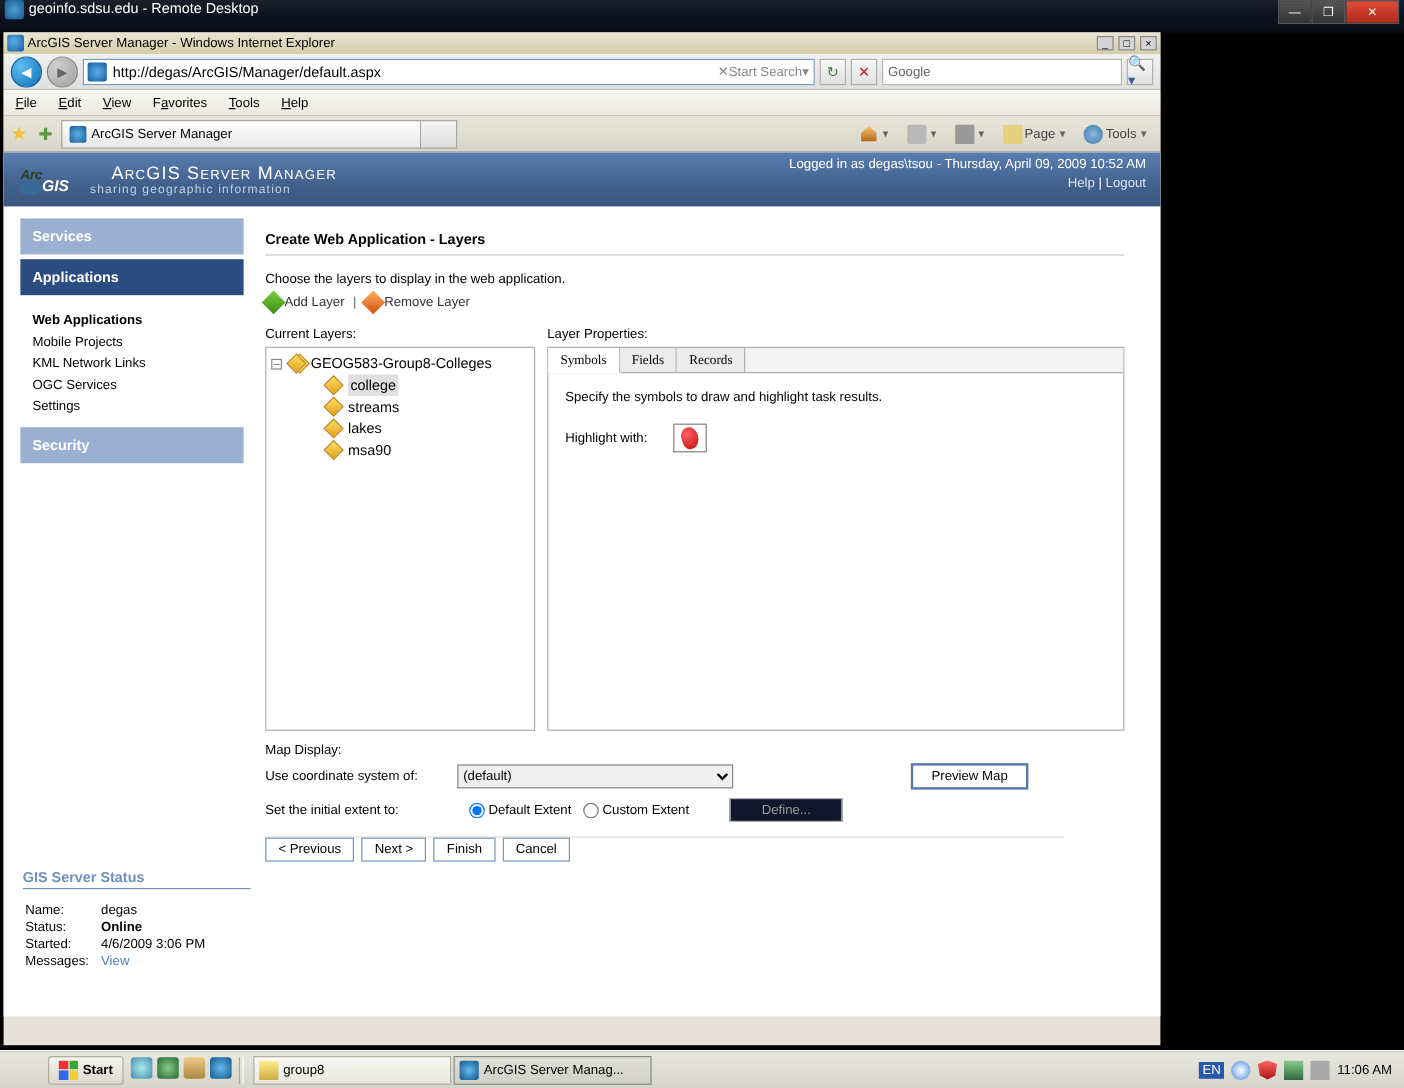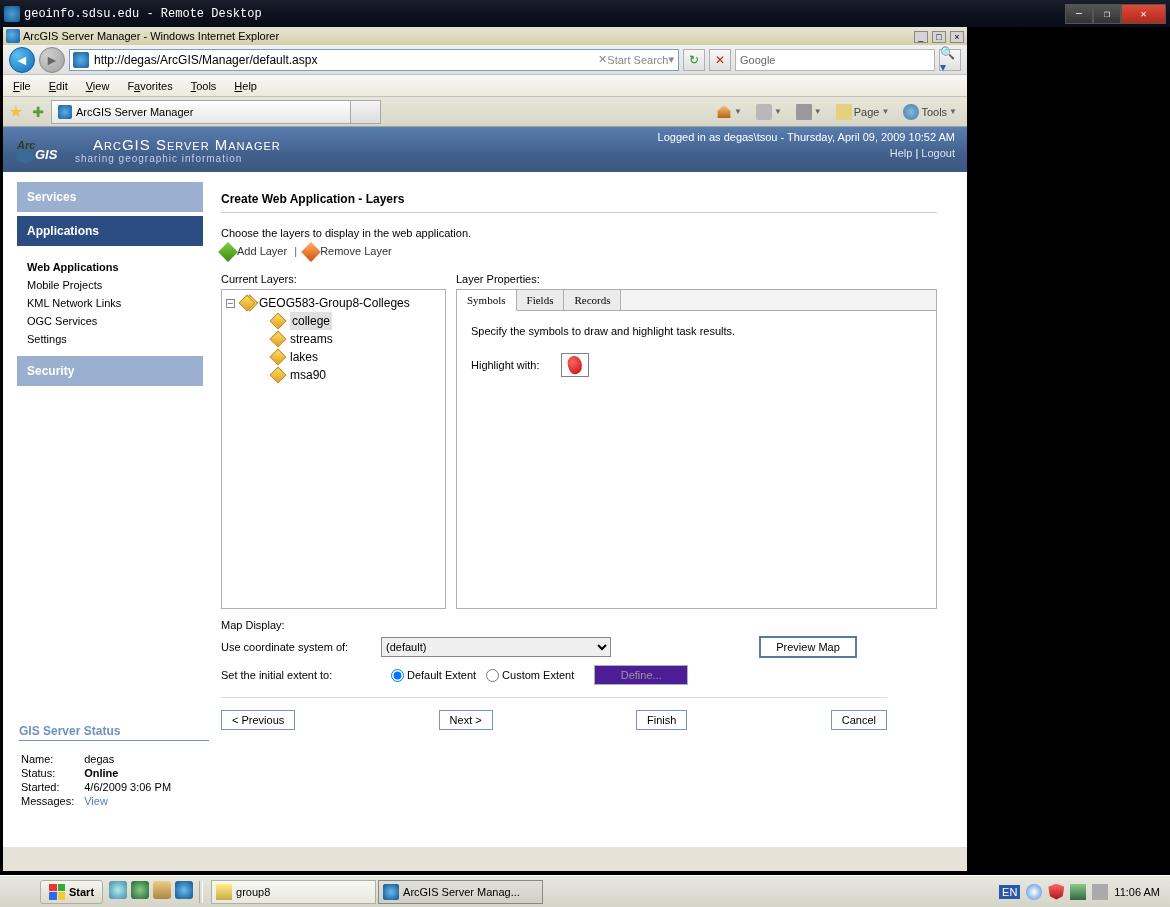--- a/index.html
+++ b/index.html
@@ -1,19 +1,19 @@
 <!DOCTYPE html>
 <html><head>
 <meta charset="utf-8">
 <style>
 *{box-sizing:border-box;margin:0;padding:0;}
 body{font-family:Tahoma,Verdana,sans-serif;font-size:11px;background:#000;width:1170px;height:907px;overflow:hidden;}
 
 
-.rd-titlebar{height:27px;background:linear-gradient(to bottom,#1a1f2b,#0e1220 50%,#0a0d18);color:#fff;display:flex;align-items:center;padding:0 4px;font-size:12px;font-family:Liberation Mono, monospace;}
+.rd-titlebar{height:27px;background:linear-gradient(to bottom,#1a1f2b,#0e1220 50%,#0a0d18);color:#fff;display:flex;align-items:flex-start;padding:0 4px;font-size:12px;}
 .rd-titlebar .rd-icon{width:16px;height:16px;margin-right:4px;display:inline-block;background:radial-gradient(circle,#4a9ed6,#1a5a8e);border-radius:2px;}
 .rd-titlebar .spacer{flex:1;}
 .rd-winbtns{display:flex;gap:0;}
 .rd-winbtns .btn{width:28px;height:20px;display:flex;align-items:center;justify-content:center;color:#fff;font-size:10px;border:1px solid #555;background:linear-gradient(#555,#333);}
 .rd-winbtns .close{width:45px;background:linear-gradient(#e04a3a,#b02a1a);}
 
 
 .ie-window{position:relative;width:964px;height:844px;left:3px;top:0;background:#e6e2d8;}
 .ie-titlebar{height:18px;background:linear-gradient(#e8e4d5,#d4cfa9);display:flex;align-items:center;padding:0 3px;font-size:11px;}
 .ie-titlebar .ie-icon{width:14px;height:14px;margin-right:3px;display:inline-block;background:radial-gradient(circle at 40% 40%,#5ab0e8,#165c9e);border-radius:2px;}
@@ -109,23 +109,23 @@
 .flag{width:18px;height:14px;background:linear-gradient(#7ee040,#3aa010);clip-path:polygon(0 0,100% 20%,80% 50%,100% 80%,0 100%);position:relative;}
 .pin{width:14px;height:18px;background:radial-gradient(circle at 40% 30%,#ff6060,#c01010);border-radius:50% 50% 60% 40%;transform:rotate(-20deg);}
 
 .map-display{margin-top:10px;}
 .map-display .lbl{font-size:11px;margin-bottom:6px;}
 .md-row{display:flex;align-items:center;margin-bottom:8px;}
 .md-row label{width:160px;}
 .md-row select{width:230px;border:1px solid #888;font-size:11px;height:20px;}
 .md-btn{position:absolute;right:80px;width:98px;height:22px;border:2px solid #5878a8;background:#fff;font-size:11px;cursor:pointer;}
 .md-row input[type=radio]{margin:0 3px 0 10px;}
-.define-btn{margin-left:20px;width:94px;height:20px;border:1px solid #b0b0b0;background:#4c1d95;color:#999;font-size:11px;}
-
-.wizard-btns{display:flex;justify-content:space-between;gap:6px;border-top:1px solid #ddd;margin-top:12px;padding-top:12px;margin-right:50px;}
+.define-btn{margin-left:34px;width:94px;height:20px;border:1px solid #b0b0b0;background:#0f172a;color:#999;font-size:11px;}
+
+.wizard-btns{display:flex;justify-content:flex-start;gap:6px;border-top:1px solid #ddd;margin-top:12px;margin-right:50px;}
 .wizard-btns button{height:20px;padding:0 10px;border:1px solid #7595c5;background:#fff;font-size:11px;cursor:pointer;}
 
 
 .taskbar{position:absolute;bottom:0;left:0;width:1170px;height:32px;background:linear-gradient(#e8e8e0,#d4d4c8);border-top:1px solid #fff;display:flex;align-items:center;padding:0 4px;}
 .tb-start{height:24px;padding:0 8px;border:1px solid #b0b0a0;border-radius:3px;background:linear-gradient(#f5f5f0,#ddd9cc);font-size:11px;font-weight:bold;display:flex;align-items:center;gap:4px;margin-left:36px;}
 .tb-start .winlogo{width:16px;height:16px;display:grid;grid-template:1fr 1fr/1fr 1fr;gap:1px;}
 .tb-start .winlogo span:nth-child(1){background:#e33;}
 .tb-start .winlogo span:nth-child(2){background:#3a3;}
 .tb-start .winlogo span:nth-child(3){background:#36e;}
 .tb-start .winlogo span:nth-child(4){background:#ec3;}

